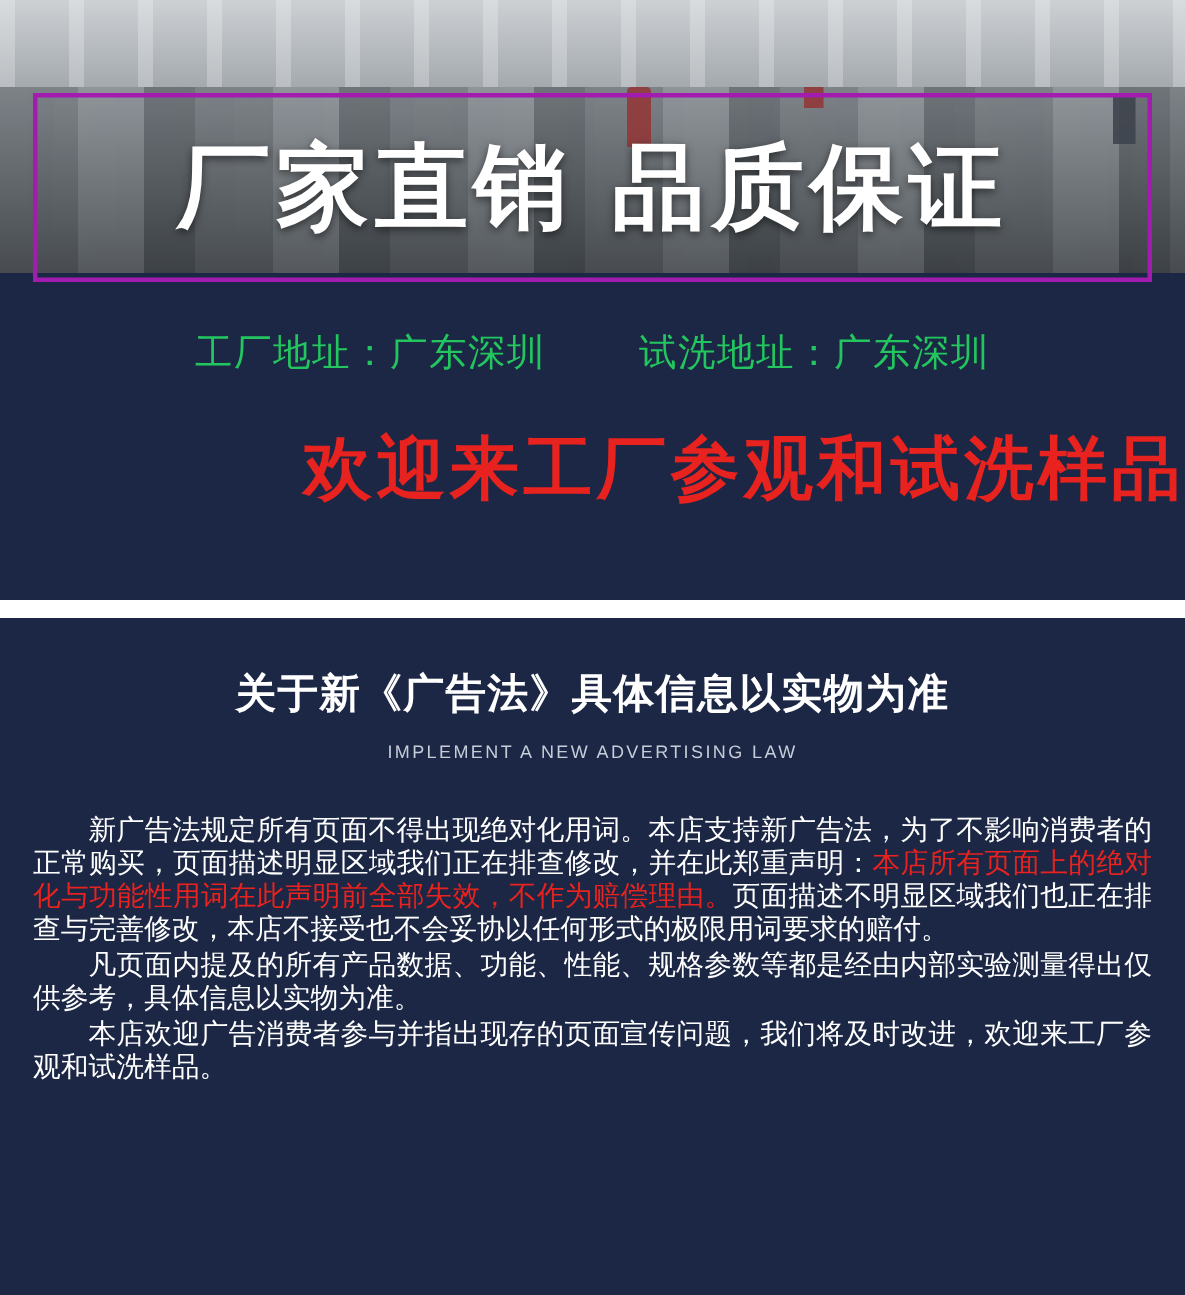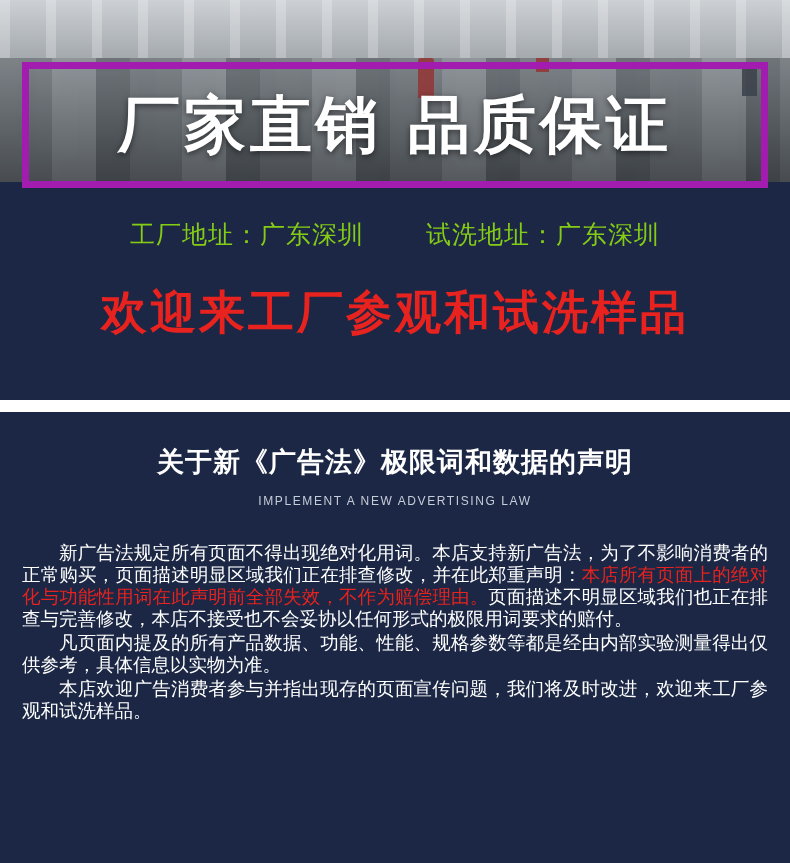--- a/index.html
+++ b/index.html
@@ -68,21 +68,21 @@
   .photo-figure.f1 { left: 418px; top: 58px; width: 16px; height: 40px; }
   .photo-figure.f2 { left: 536px; top: 50px; width: 13px; height: 22px; }
   .photo-figure.f3 { left: 742px; top: 62px; width: 15px; height: 34px; background:#3c4450; }
 
   .headline-box {
     position: absolute;
     left: 22px;
     top: 62px;
     width: 746px;
     height: 126px;
-    border: 7px solid #a21caf;
+    border: 3px solid #a21caf;
     box-sizing: border-box;
     display: flex;
     align-items: center;
     justify-content: center;
   }
   .headline {
     color: #ffffff;
     font-size: 62px;
     font-weight: bold;
     letter-spacing: 4px;
@@ -93,33 +93,33 @@
   .headline .gap { display: inline-block; width: 26px; }
 
   .addr-row {
     position: absolute;
     left: 0;
     top: 218px;
     width: 790px;
     display: flex;
     justify-content: center;
     align-items: baseline;
-    color: #84cc16;
+    color: #22c55e;
     font-size: 25px;
     letter-spacing: 1px;
   }
   .addr-item { white-space: nowrap; }
   .addr-spacer { display: inline-block; width: 62px; }
 
   .welcome {
     position: absolute;
     left: 0;
     top: 282px;
     width: 790px;
-    text-align: center;
+    text-align: right;
     color: #e8231f;
     font-size: 46px;
     font-weight: bold;
     letter-spacing: 3px;
     white-space: nowrap;
     font-family: "Liberation Serif", "DejaVu Serif", serif;
   }
 
   
   .separator {
@@ -189,21 +189,21 @@
       <span class="addr-spacer"></span>
       <span class="addr-item"><span>试洗地址：</span><span>广东深圳</span></span>
     </div>
 
     <div class="welcome">欢迎来工厂参观和试洗样品</div>
   </div>
 
   <div class="separator"></div>
 
   <div class="statement">
-    <div class="stmt-title">关于新《广告法》极限词和数据的声明</div>
+    <div class="stmt-title">关于新《广告法》具体信息以实物为准</div>
     <div class="stmt-subtitle">IMPLEMENT A NEW ADVERTISING LAW</div>
 
     <div class="stmt-body">
       <p><span>新广告法规定所有页面不得出现绝对化用词。本店支持新广告法，为了不影响消费者的正常购买，页面描述明显区域我们正在排查修改，并在此郑重声明：</span><span class="hl">本店所有页面上的绝对化与功能性用词在此声明前全部失效，不作为赔偿理由。</span><span>页面描述不明显区域我们也正在排查与完善修改，本店不接受也不会妥协以任何形式的极限用词要求的赔付。</span></p>
       <p>凡页面内提及的所有产品数据、功能、性能、规格参数等都是经由内部实验测量得出仅供参考，具体信息以实物为准。</p>
       <p>本店欢迎广告消费者参与并指出现存的页面宣传问题，我们将及时改进，欢迎来工厂参观和试洗样品。</p>
     </div>
   </div>
 
 </div>

